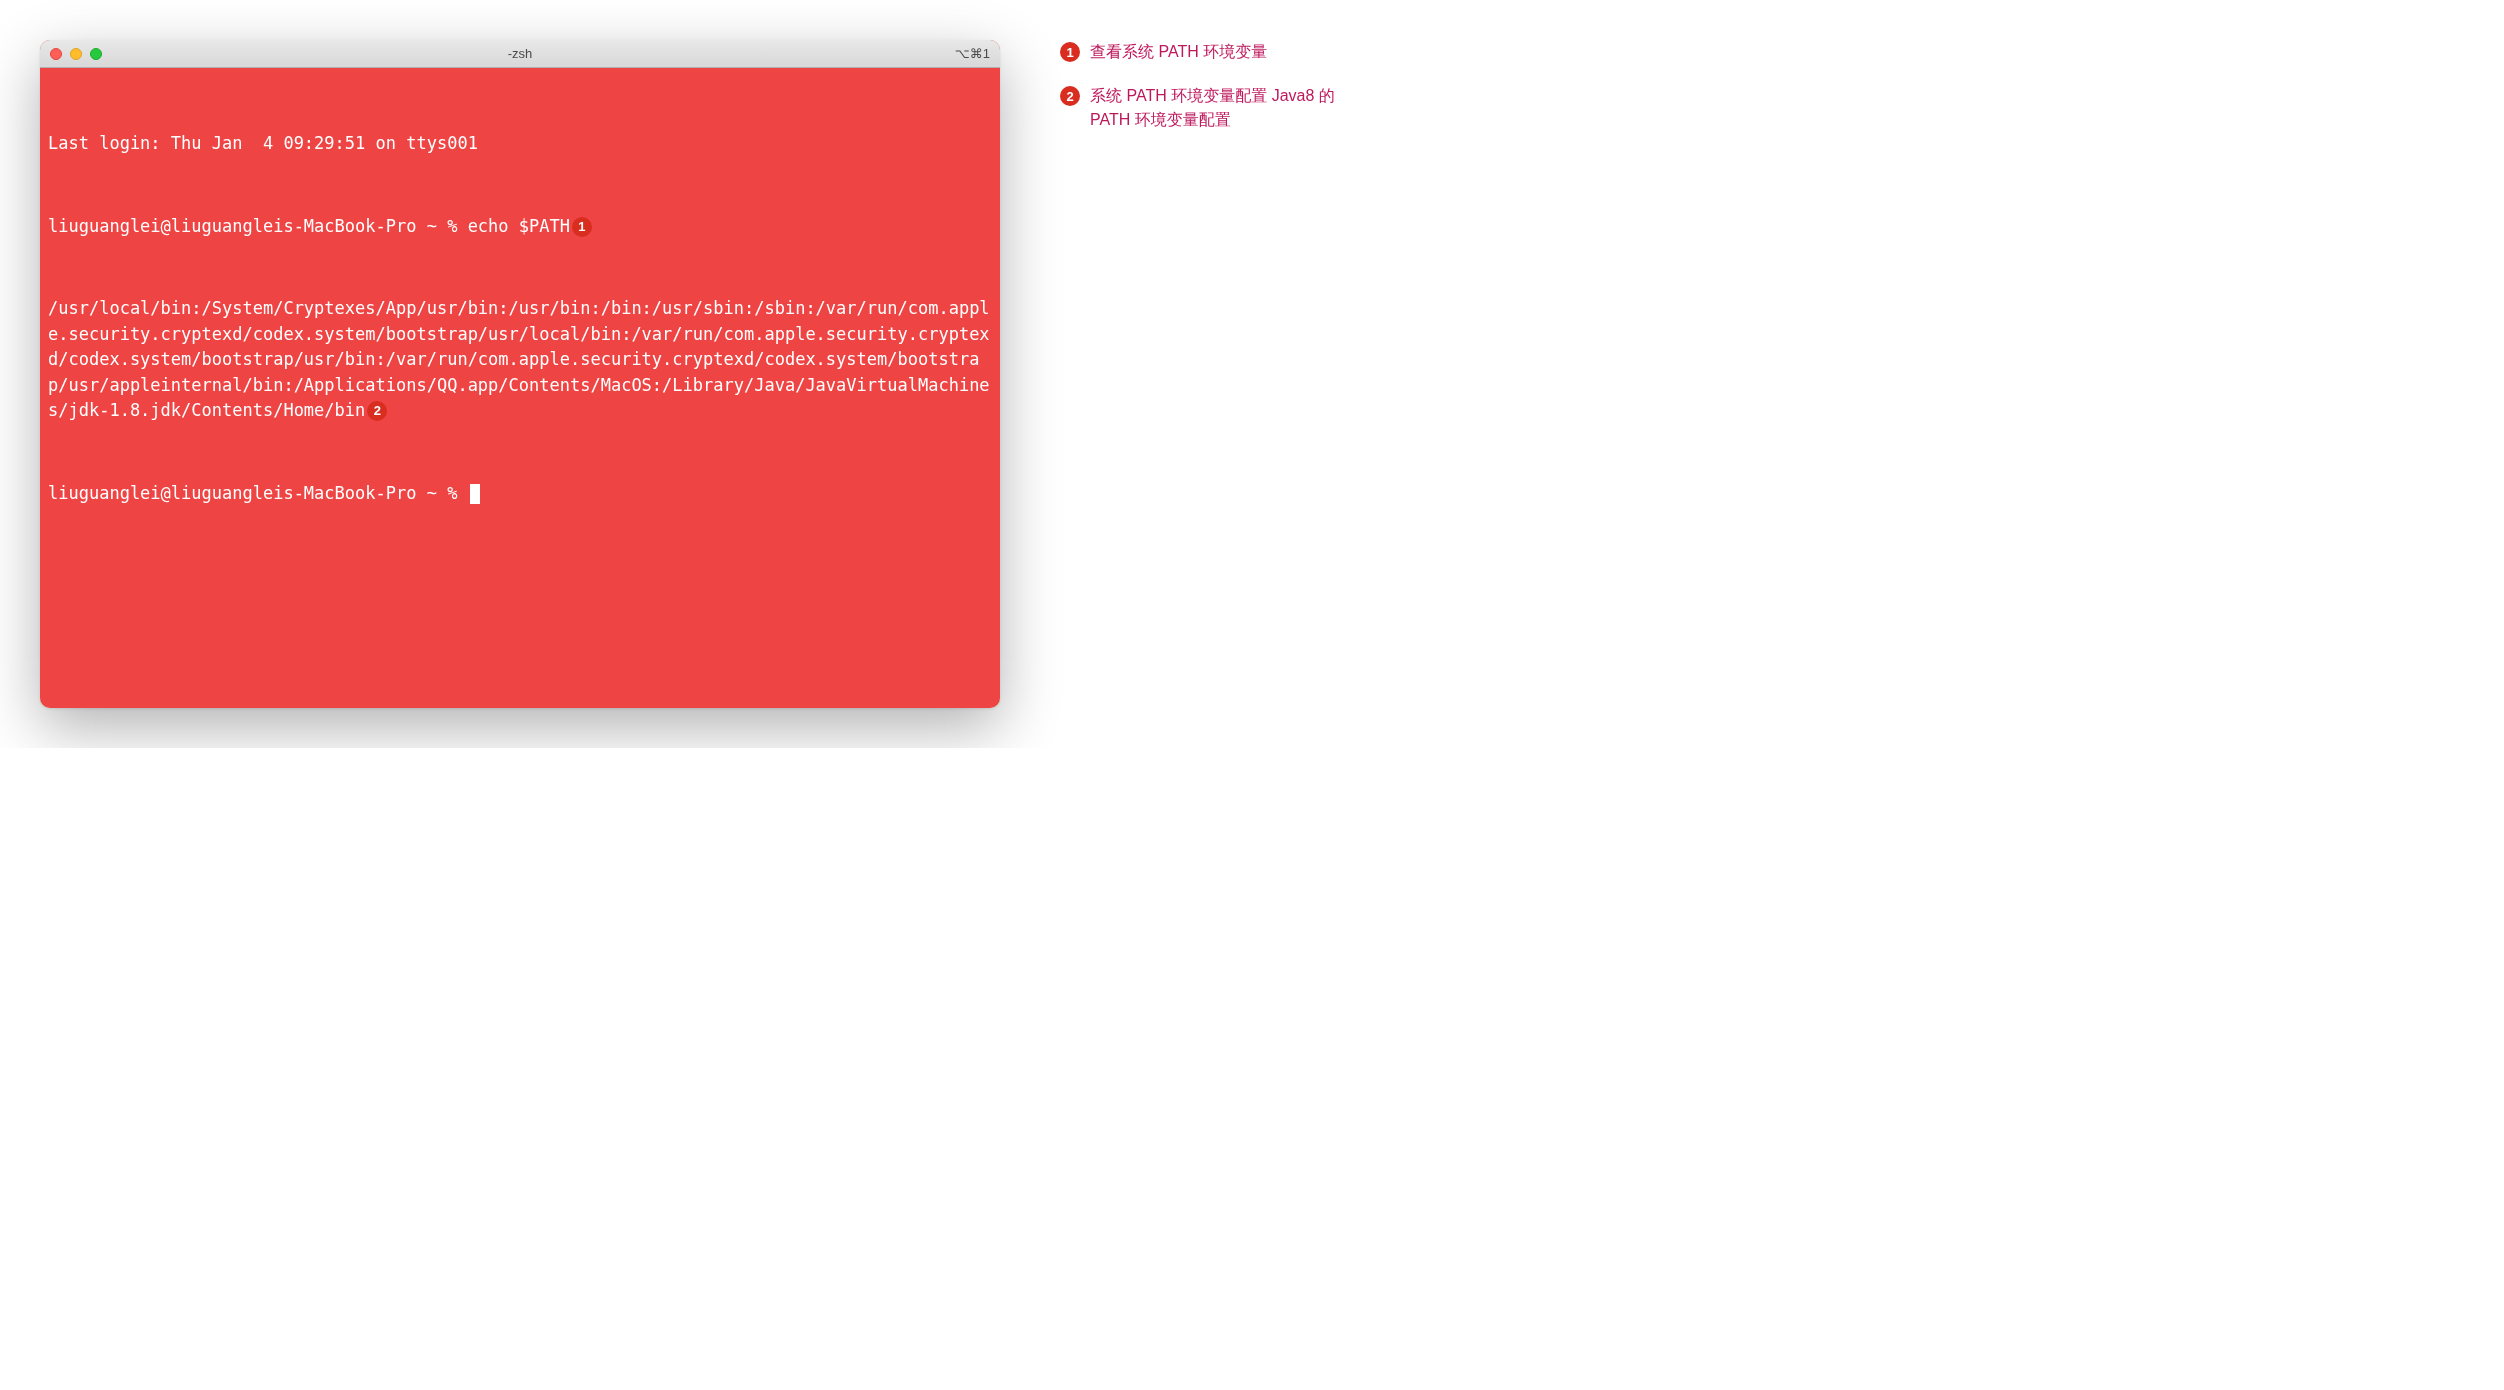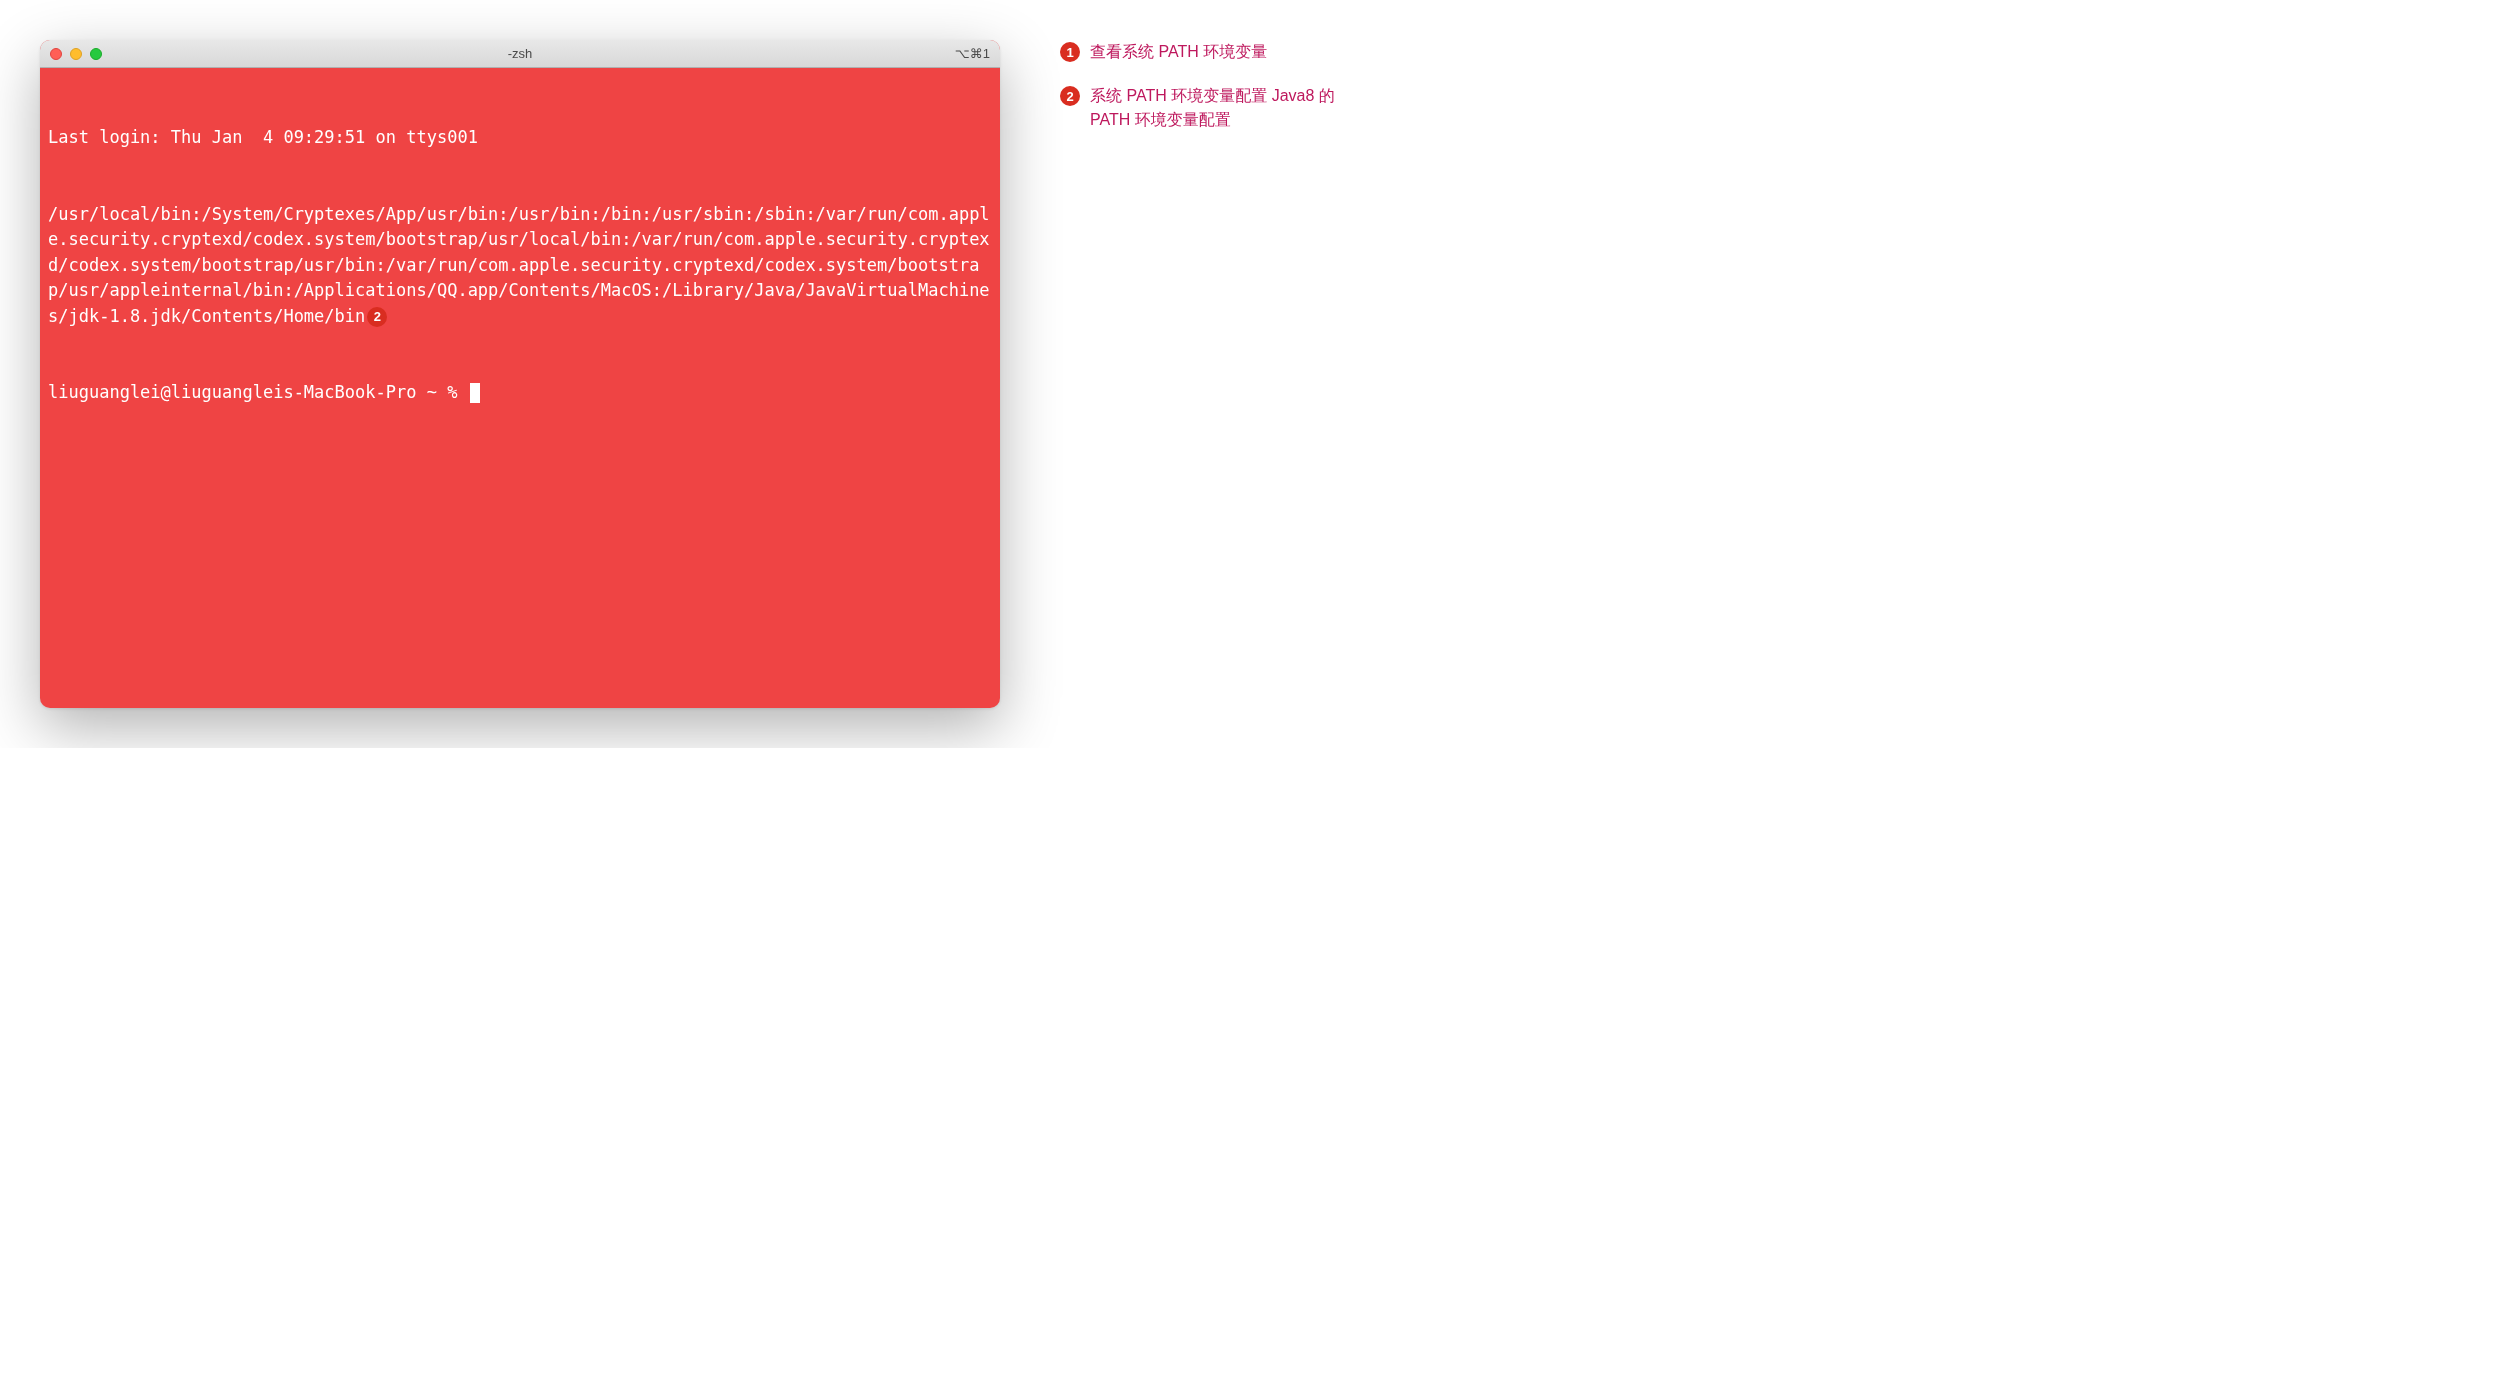--- a/index.html
+++ b/index.html
@@ -89,20 +89,21 @@
       min-height: 640px;
       white-space: pre-wrap;
       word-break: break-all;
       position: relative;
     }
     
     .terminal-line {
       position: relative;
       white-space: pre-wrap;
       word-break: break-all;
+      margin-top: 6px;
     }
     
     .badge {
       display: inline-flex;
       align-items: center;
       justify-content: center;
       width: 20px;
       height: 20px;
       background: #d92d20;
       color: #ffffff;
@@ -158,20 +159,21 @@
       <div class="traffic-light close"></div>
       <div class="traffic-light minimize"></div>
       <div class="traffic-light maximize"></div>
     </div>
     <div class="window-title">-zsh</div>
     <div class="shortcut-label">⌥⌘1</div>
   </div>
 
   <div class="terminal-body">
     <div class="terminal-line"><span>Last login: Thu Jan  4 09:29:51 on ttys001</span></div>
+    <div class="terminal-line"><span>liuguanglei@liuguangleis-MacBook-Pro ~ % echo $PATH</span><span class="badge">1</span></div>
     <div class="terminal-line"><span>/usr/local/bin:/System/Cryptexes/App/usr/bin:/usr/bin:/bin:/usr/sbin:/sbin:/var/run/com.apple.security.cryptexd/codex.system/bootstrap/usr/local/bin:/var/run/com.apple.security.cryptexd/codex.system/bootstrap/usr/bin:/var/run/com.apple.security.cryptexd/codex.system/bootstrap/usr/appleinternal/bin:/Applications/QQ.app/Contents/MacOS:/Library/Java/JavaVirtualMachines/jdk-1.8.jdk/Contents/Home/bin</span><span class="badge">2</span></div>
     <div class="terminal-line"><span>liuguanglei@liuguangleis-MacBook-Pro ~ % </span><span class="cursor"></span></div>
   </div>
 </div>
 
 <div class="annotations">
   <div class="annotation">
     <span class="badge">1</span>
     <span class="annotation-text">查看系统 PATH 环境变量</span>
   </div>

